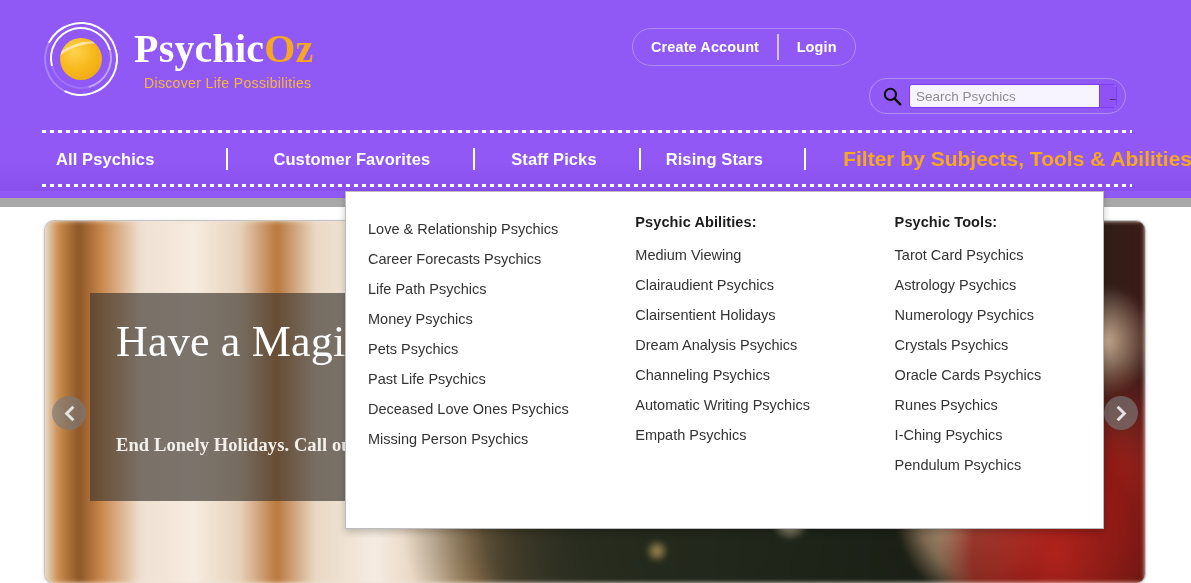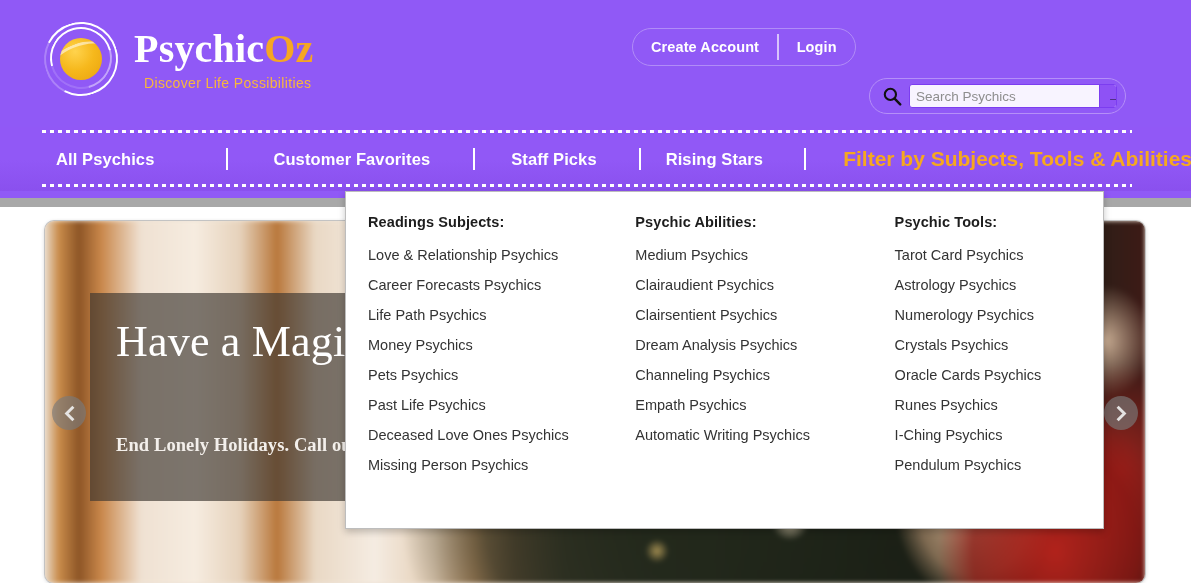--- a/index.html
+++ b/index.html
@@ -486,40 +486,39 @@
         <span class="chev"></span>
       </button>
       <button id="hero-next" class="hero-nav-btn">
         <span class="chev"></span>
       </button>
     </div>
   </div>
 
   <div id="mega-menu">
     <div class="mega-col col-0">
-      <div class="mega-heading">Readings Subjects:</div>
       <a class="mega-link">Love &amp; Relationship Psychics</a>
       <a class="mega-link">Career Forecasts Psychics</a>
       <a class="mega-link">Life Path Psychics</a>
       <a class="mega-link">Money Psychics</a>
       <a class="mega-link">Pets Psychics</a>
       <a class="mega-link">Past Life Psychics</a>
       <a class="mega-link">Deceased Love Ones Psychics</a>
       <a class="mega-link">Missing Person Psychics</a>
     </div>
 
     <div class="mega-col col-1">
       <div class="mega-heading">Psychic Abilities:</div>
-      <a class="mega-link">Medium Psychics</a>
+      <a class="mega-link">Medium Viewing</a>
       <a class="mega-link">Clairaudient Psychics</a>
-      <a class="mega-link">Clairsentient Psychics</a>
+      <a class="mega-link">Clairsentient Holidays</a>
       <a class="mega-link">Dream Analysis Psychics</a>
       <a class="mega-link">Channeling Psychics</a>
+      <a class="mega-link">Automatic Writing Psychics</a>
       <a class="mega-link">Empath Psychics</a>
-      <a class="mega-link">Automatic Writing Psychics</a>
     </div>
 
     <div class="mega-col col-2">
       <div class="mega-heading">Psychic Tools:</div>
       <a class="mega-link">Tarot Card Psychics</a>
       <a class="mega-link">Astrology Psychics</a>
       <a class="mega-link">Numerology Psychics</a>
       <a class="mega-link">Crystals Psychics</a>
       <a class="mega-link">Oracle Cards Psychics</a>
       <a class="mega-link">Runes Psychics</a>

